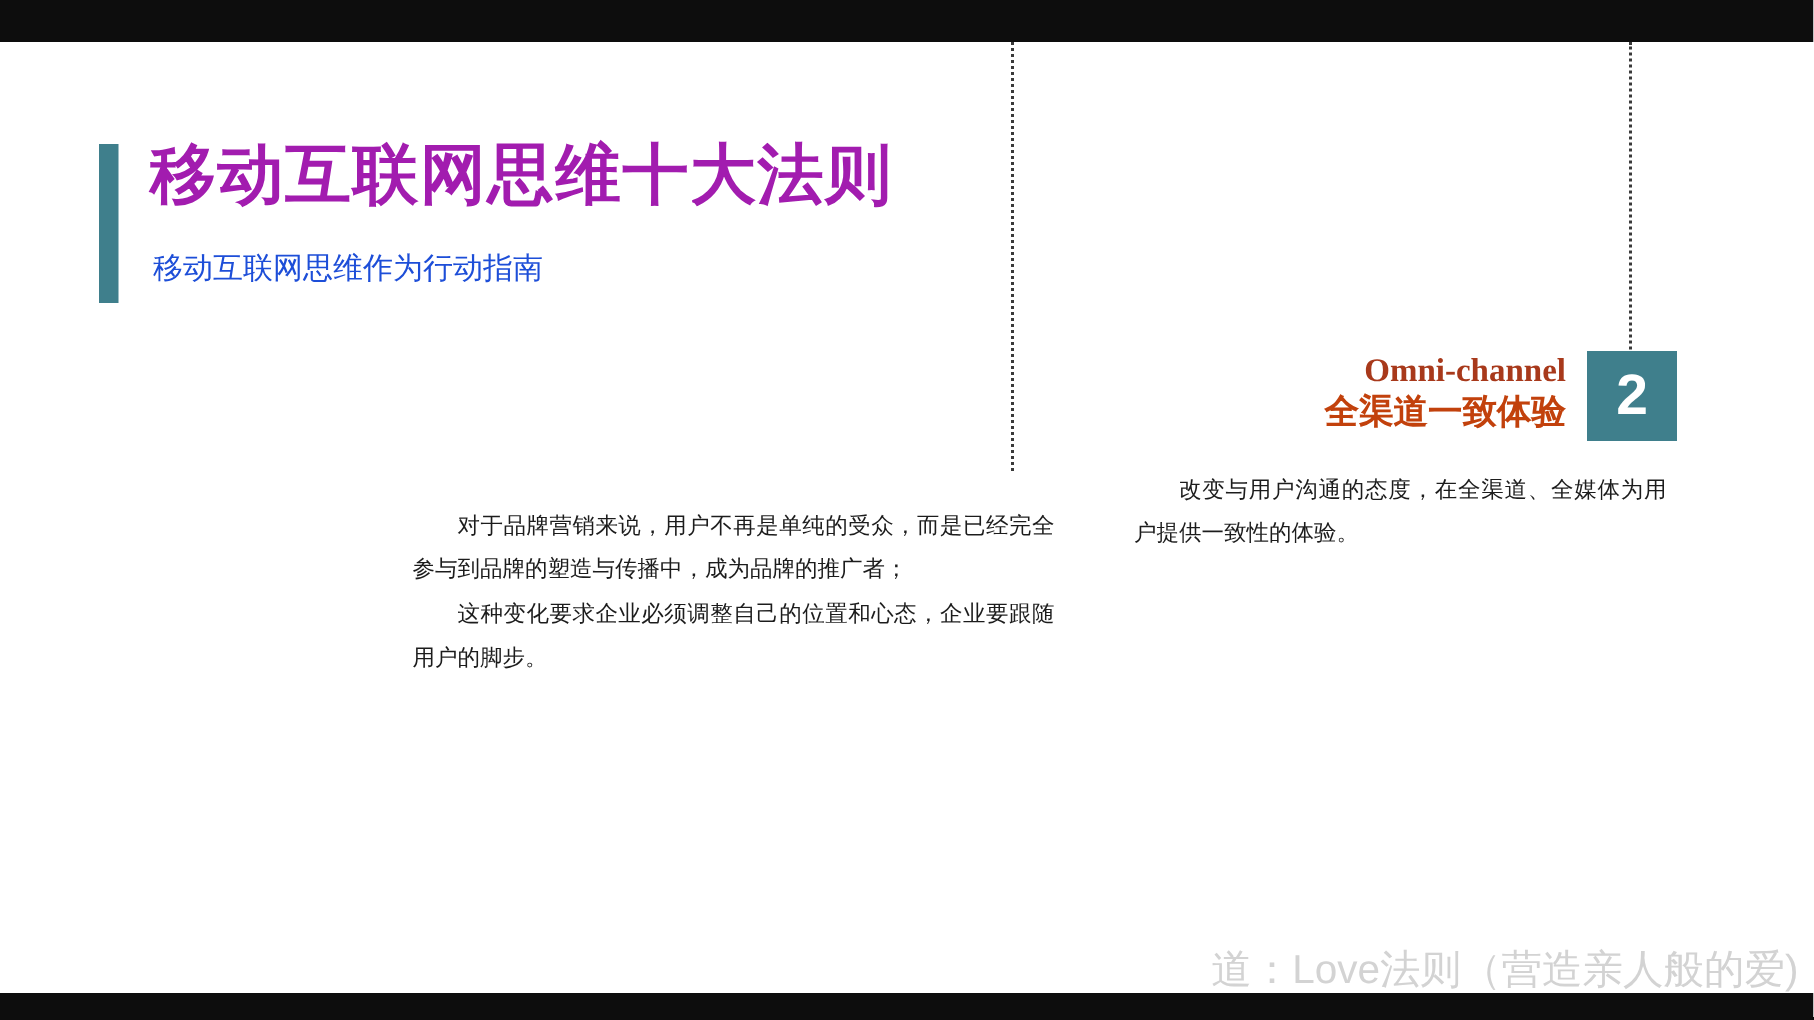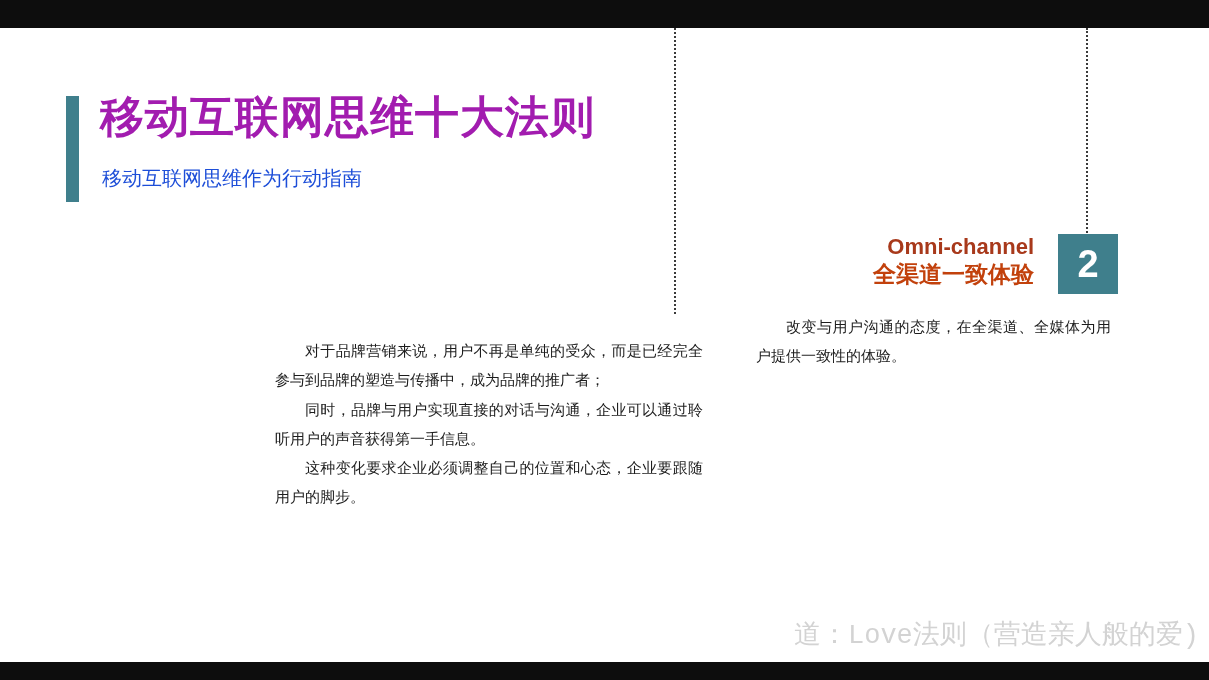--- a/index.html
+++ b/index.html
@@ -87,21 +87,22 @@
   .item {
     position: absolute;
   }
   .item-head {
     display: flex;
     align-items: flex-start;
     justify-content: flex-end;
   }
   .item-heads-text {
     text-align: right;
-    padding-right: 24px;
+    padding-right: 14px;
+    font-family: Liberation Serif, serif;
   }
   .item-en {
     font-size: 22px;
     font-weight: bold;
     color: #a8391b;
     line-height: 1.15;
     white-space: nowrap;
   }
   .item-cn {
     font-size: 23px;
@@ -137,46 +138,44 @@
   .item-1 { left: 275px; top: 308px; width: 428px; }
   .item-1 .item-body { width: 428px; margin-top: 28px; }
 
   .item-2 { left: 756px; top: 234px; width: 362px; }
   .item-2 .item-body { width: 355px; margin-top: 18px; }
 
   
   .footer-text {
     position: absolute;
     right: 10px;
-    bottom: 28px;
+    bottom: 16px;
     font-size: 27px;
     color: #d3d3d3;
     white-space: nowrap;
-    font-family: Liberation Mono, monospace;
   }
 </style>
 </head>
 <body>
 
 <div class="slide">
 
   <div class="bar-top"></div>
   <div class="bar-bottom"></div>
 
   <div class="title-accent"></div>
   <div class="title-main">移动互联网思维十大法则</div>
   <div class="title-sub">移动互联网思维作为行动指南</div>
 
   <div class="dotted-line dotted-1"></div>
   <div class="dotted-line dotted-2"></div>
 
   <div class="item item-1">
     <div class="item-body">
       <p>对于品牌营销来说，用户不再是单纯的受众，而是已经完全参与到品牌的塑造与传播中，成为品牌的推广者；</p>
-      <p>同时，品牌与用户实现直接的对话与沟通，企业可以通过聆听用户的声音获得第一手信息。</p>
       <p>这种变化要求企业必须调整自己的位置和心态，企业要跟随用户的脚步。</p>
     </div>
   </div>
 
   <div class="item item-2">
     <div class="item-head">
       <div class="item-heads-text">
         <div class="item-en">Omni-channel</div>
         <div class="item-cn">全渠道一致体验</div>
       </div>

